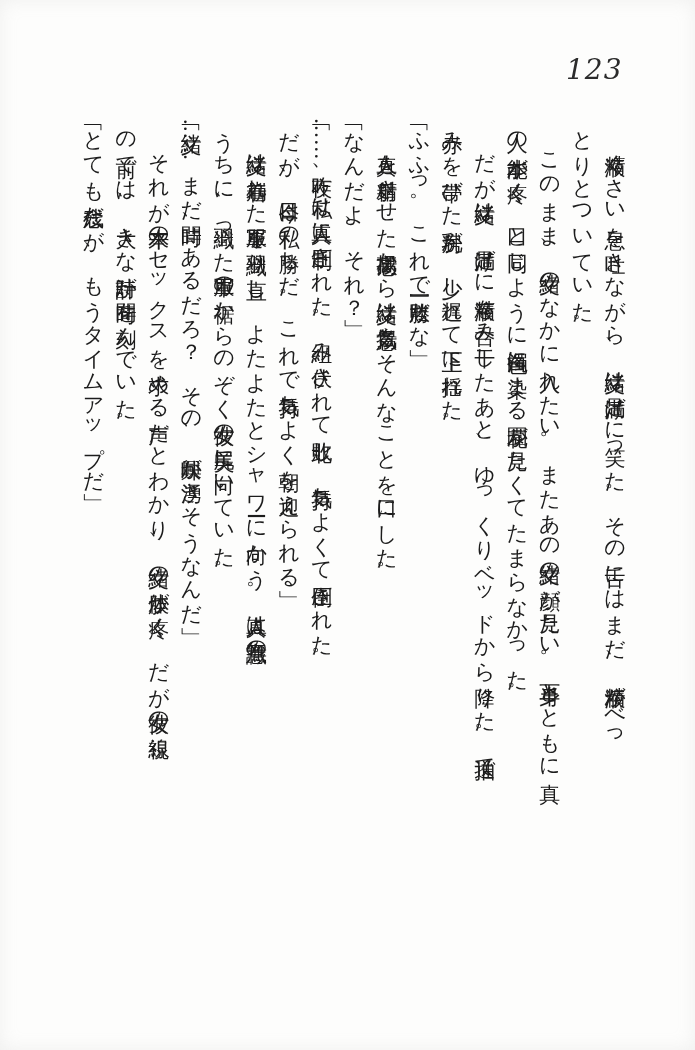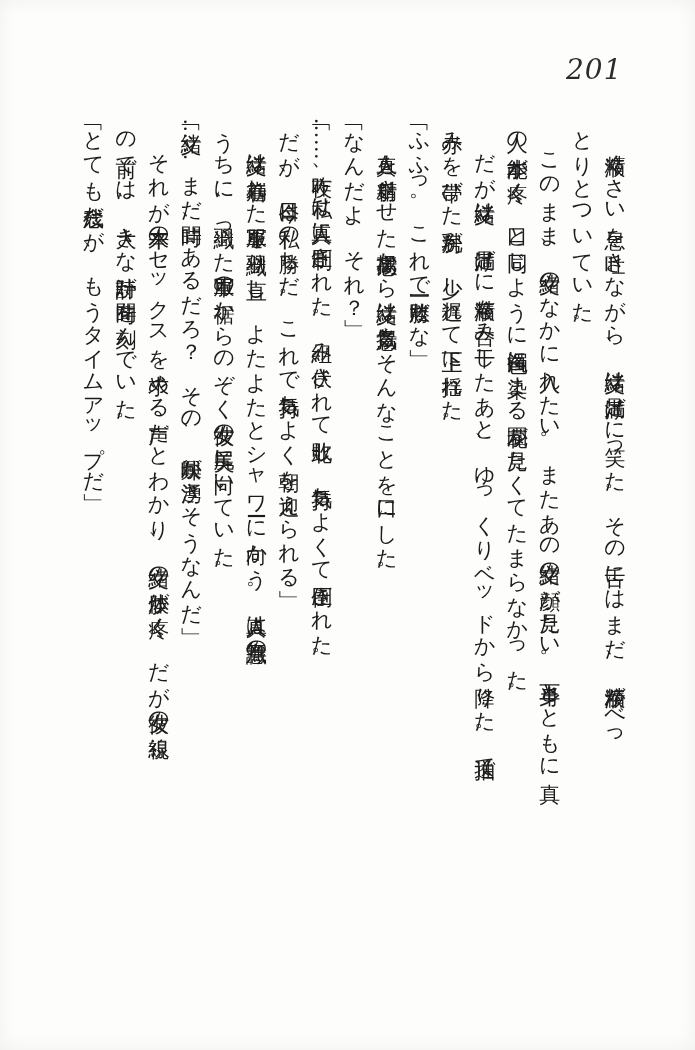--- a/index.html
+++ b/index.html
@@ -51,21 +51,21 @@
   .text-line {
     
     margin: 0;
     padding: 0;
   }
 </style>
 </head>
 <body>
 
 <div class="page">
-  <div class="page-number">201</div>
+  <div class="page-number">123</div>
   <div class="text-area" id="text-area">
       <div class="text-line">　精液くさい息を吐きながら、文緒は満足げに笑った。その舌にはまだ、精液がべっ</div>
       <div class="text-line">とりとついていた。</div>
       <div class="text-line">　このまま、文緒のなかに入れたい。またあの文緒の顔が見たい。下半身とともに真</div>
       <div class="text-line">人の本能が疼く。口と同じように白濁色に染まる花園が見たくてたまらなかった。</div>
       <div class="text-line">　だが文緒は、満足げに精液を呑み干したあと、ゆっくりベッドから降りた。抽送で</div>
       <div class="text-line">赤みを帯びた乳房が、少し遅れて上下に揺れた。</div>
       <div class="text-line">「ふふっ。これで一勝一敗だな」</div>
       <div class="text-line">　真人を射精させた高揚感から文緒は意気揚々とそんなことを口にした。</div>
       <div class="text-line">「なんだよ、それ？」</div>

